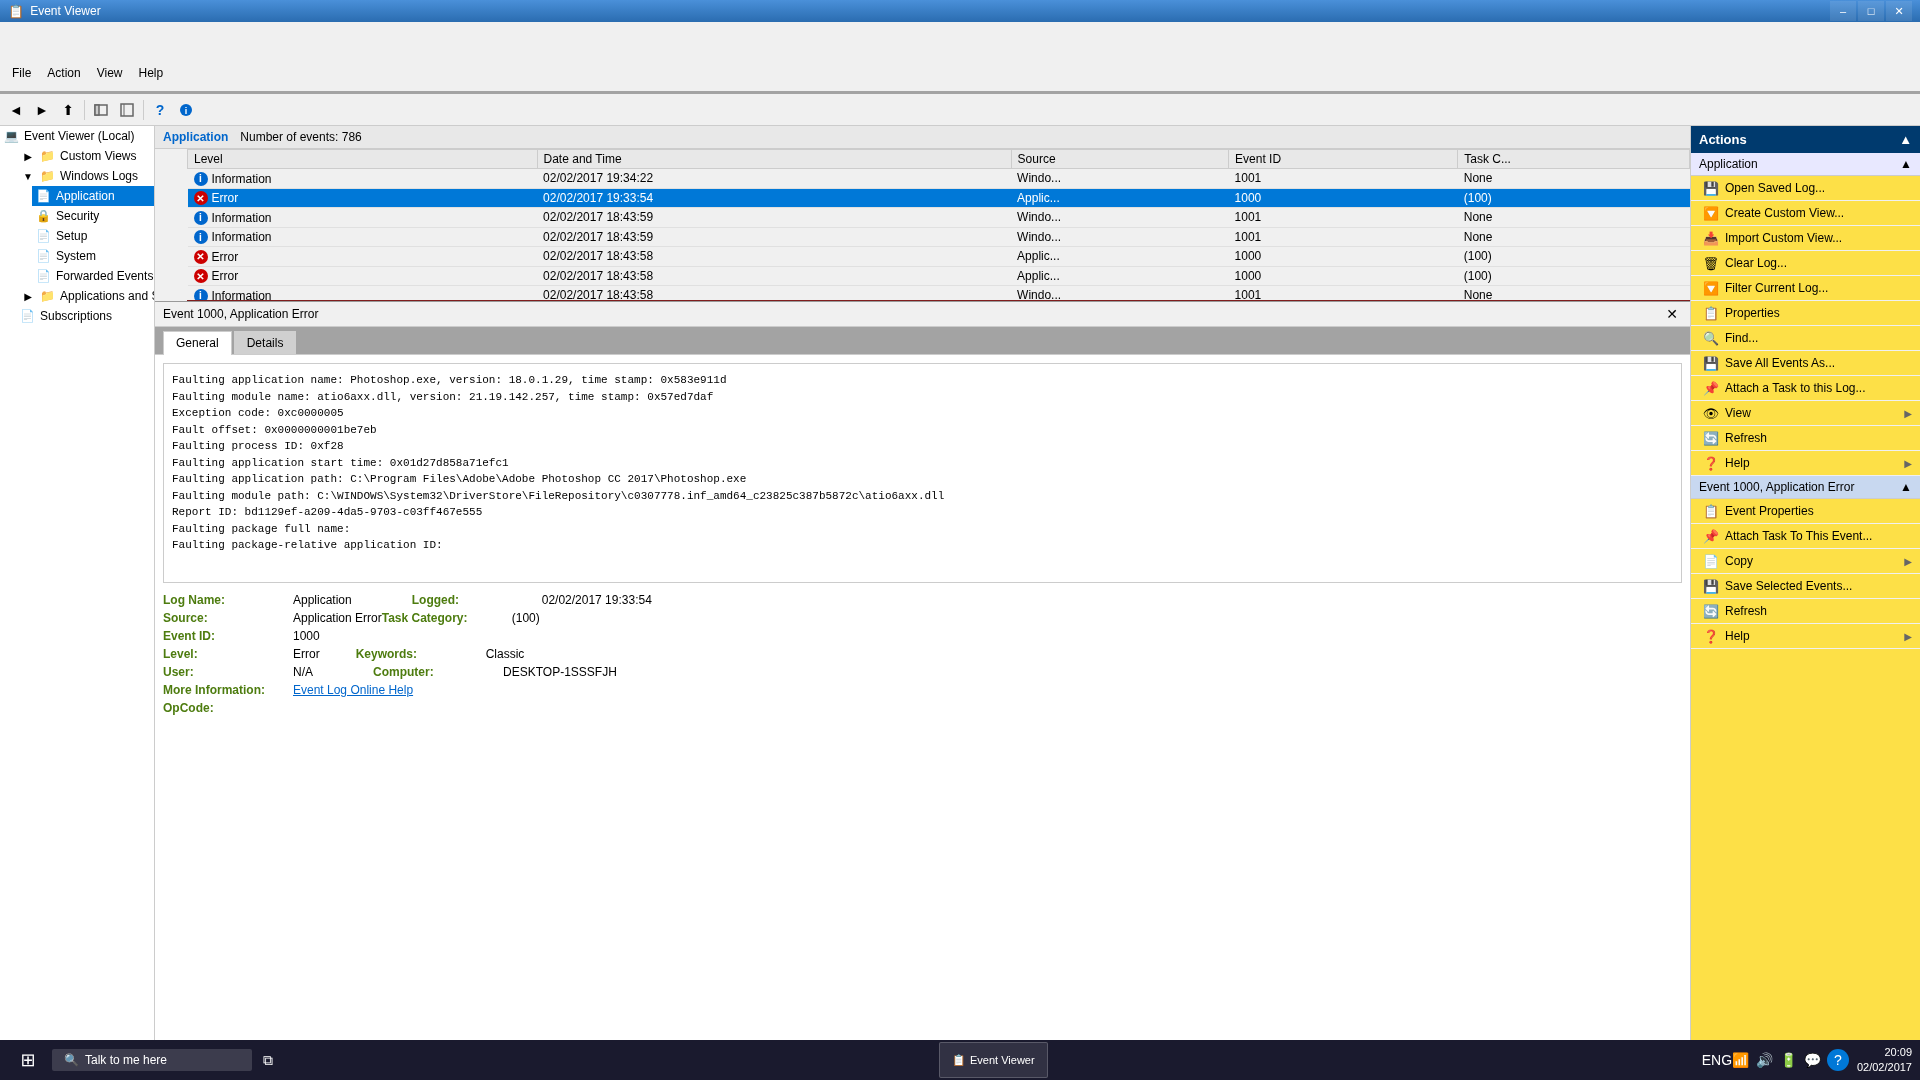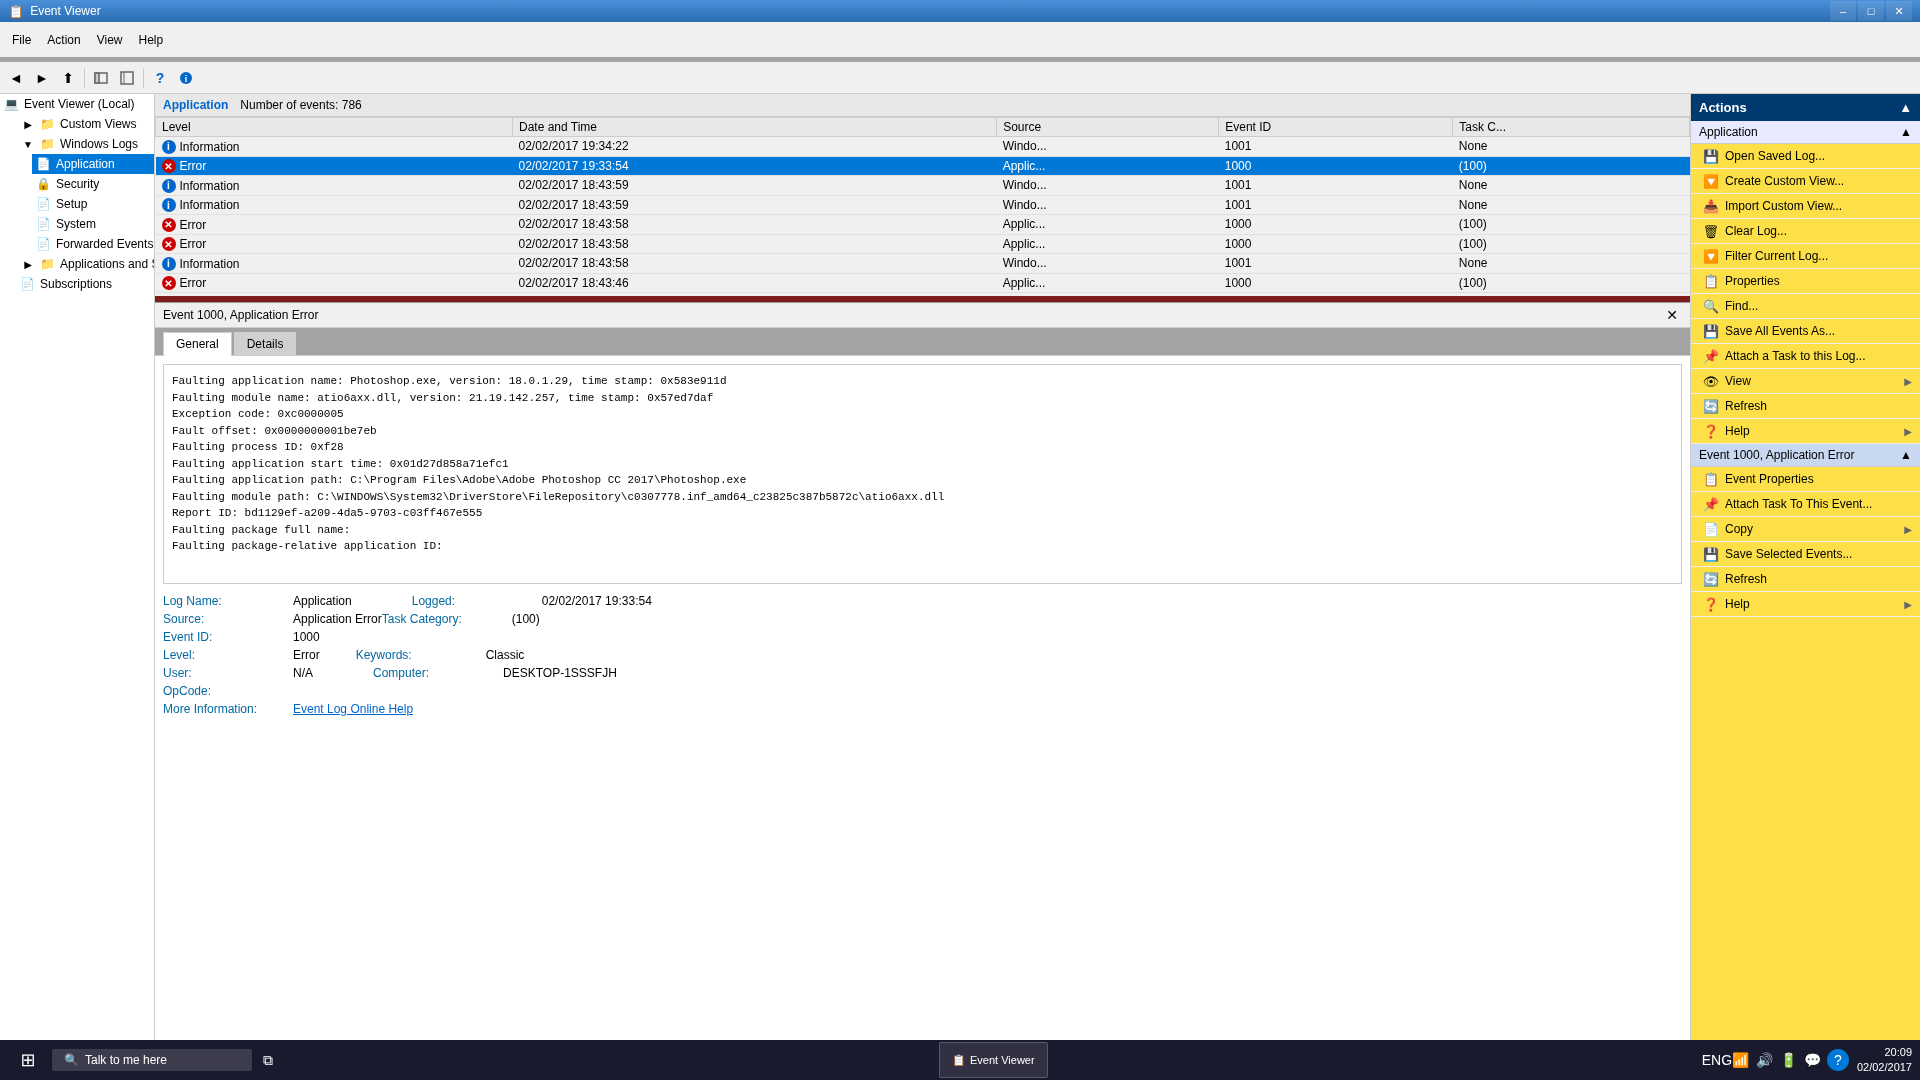--- a/index.html
+++ b/index.html
@@ -19,22 +19,23 @@
     .title-bar-left { display: flex; align-items: center; gap: 6px; font-size: 12px; }
     .title-bar-controls { display: flex; gap: 2px; }
     .title-btn { width: 26px; height: 20px; background: rgba(255,255,255,0.1); border: none; color: white; cursor: pointer; font-size: 11px; display: flex; align-items: center; justify-content: center; }
 
     
     .menu-bar {
       background: #f0f0f0;
       height: 40px;
       display: flex;
       align-items: center;
-      border-bottom: 5px solid #a3a3a3;
+      border-bottom: 3px solid #a3a3a3;
       padding: 0 4px;
+      margin-top: 32px;
     }
     .menu-item { padding: 2px 8px; cursor: pointer; font-size: 12px; }
 
     
     .toolbar {
       background: #f0f0f0;
       height: 32px;
       display: flex;
       align-items: center;
       padding: 0 4px;
@@ -93,24 +94,25 @@
       padding: 4px 8px;
       display: flex;
       align-items: center;
       gap: 12px;
       font-size: 12px;
     }
     .log-header-title { font-weight: bold; color: #0066cc; }
 
     
     .event-table-container {
-      height: 185px;
+      height: 152px;
       overflow-y: auto;
-      border-bottom: 6px solid #7f1d1d;
+      border-bottom: 1px solid #7f1d1d;
       position: relative;
+      margin-left: 32px;
     }
     .event-table {
       width: 100%;
       border-collapse: collapse;
       font-size: 12px;
     }
     .event-table thead th {
       background: #e8e8e8;
       border: 1px solid #ccc;
       padding: 2px 6px;
@@ -186,21 +188,21 @@
 
     
     .event-meta {
       margin-top: 8px;
       font-size: 12px;
     }
     .meta-row {
       display: flex;
       padding: 2px 0;
     }
-    .meta-label { width: 130px; color: #0369a1; font-weight: normal; }
+    .meta-label { width: 130px; color: #4d7c0f; font-weight: bold; }
     .meta-value { color: #000; }
     .meta-link { color: #0066cc; cursor: pointer; text-decoration: underline; }
 
     
     .actions-panel {
       width: 230px;
       background: #fde047;
       border-left: 1px solid #ccc;
       overflow-y: auto;
       font-size: 12px;
@@ -571,26 +573,26 @@
             <span class="meta-label" style="margin-left:36px;">Keywords:</span>
             <span class="meta-value">Classic</span>
           </div>
           <div class="meta-row">
             <span class="meta-label">User:</span>
             <span class="meta-value">N/A</span>
             <span class="meta-label" style="margin-left:60px;">Computer:</span>
             <span class="meta-value">DESKTOP-1SSSFJH</span>
           </div>
           <div class="meta-row">
+            <span class="meta-label">More Information:</span>
+            <a class="meta-link" href="#">Event Log Online Help</a>
+          </div>
+          <div class="meta-row">
             <span class="meta-label">OpCode:</span>
             <span class="meta-value"></span>
-          </div>
-          <div class="meta-row">
-            <span class="meta-label">More Information:</span>
-            <a class="meta-link" href="#">Event Log Online Help</a>
           </div>
         </div>
       </div>
     </div>
   </div>
 
   <div class="actions-panel">
     <div class="actions-section-header">
       <span>Actions</span>
       <span>▲</span>

